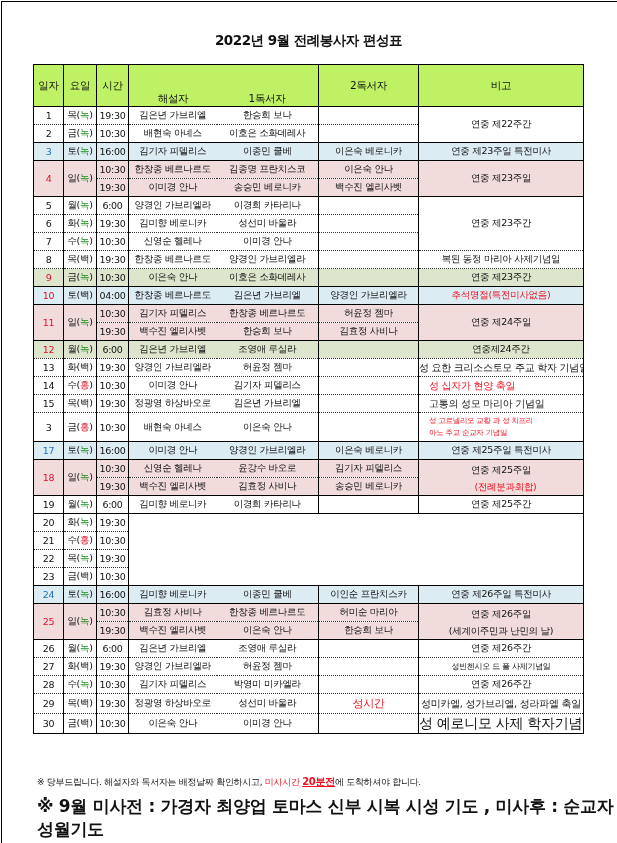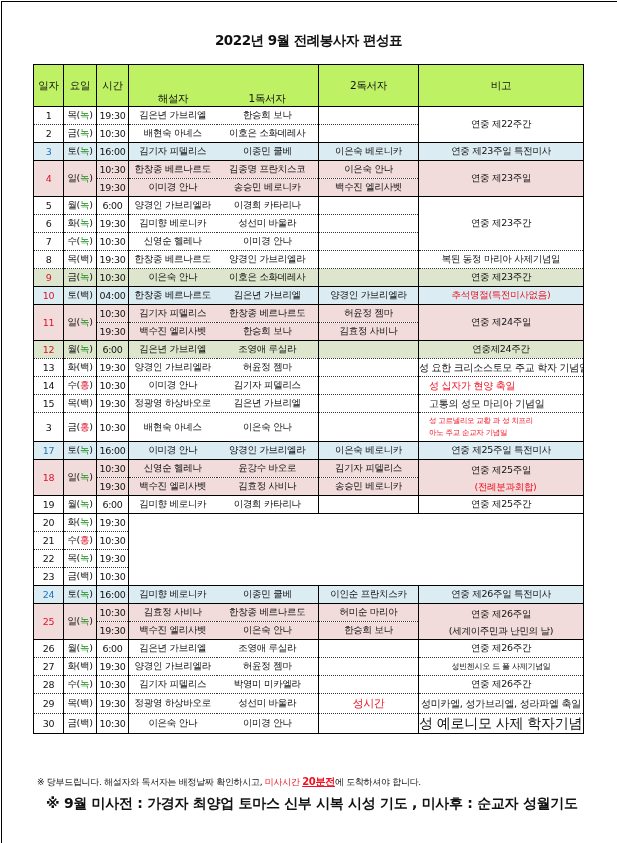--- a/index.html
+++ b/index.html
@@ -19,21 +19,21 @@
   .c-green { color: #1a8a1a; }
   .c-red { color: #e0102a; }
   .c-blue { color: #1f6fc0; }
   .red { color: #f01020; margin-left: 9px; }
   .big-red { color: #f01020; font-weight: bold; font-size: 15px; line-height: 22px; }
   .small { font-size: 10px; }
   .small2 { font-size: 7.5px; }
   .note1 { position: absolute; left: 37px; top: 775px; font-size: 9px; letter-spacing: -0.3px; }
   .note1 .accent { color: #f01020; }
   .note1 .accent-big { color: #f01020; font-size: 10px; font-weight: bold; text-decoration: underline; }
-  .note2 { position: absolute; left: 37px; top: 795px; font-size: 14px; font-weight: bold; letter-spacing: -0.3px; margin-left: 9px; }
+  .note2 { position: absolute; left: 37px; top: 795px; font-size: 17px; font-weight: bold; letter-spacing: -0.3px; }
 </style>
 </head>
 <body>
 
 <div class="frame"></div>
 <div class="title">2022년  9월 전례봉사자 편성표</div>
 
 <table class="sched">
   <colgroup>
     <col style="width:30px">

